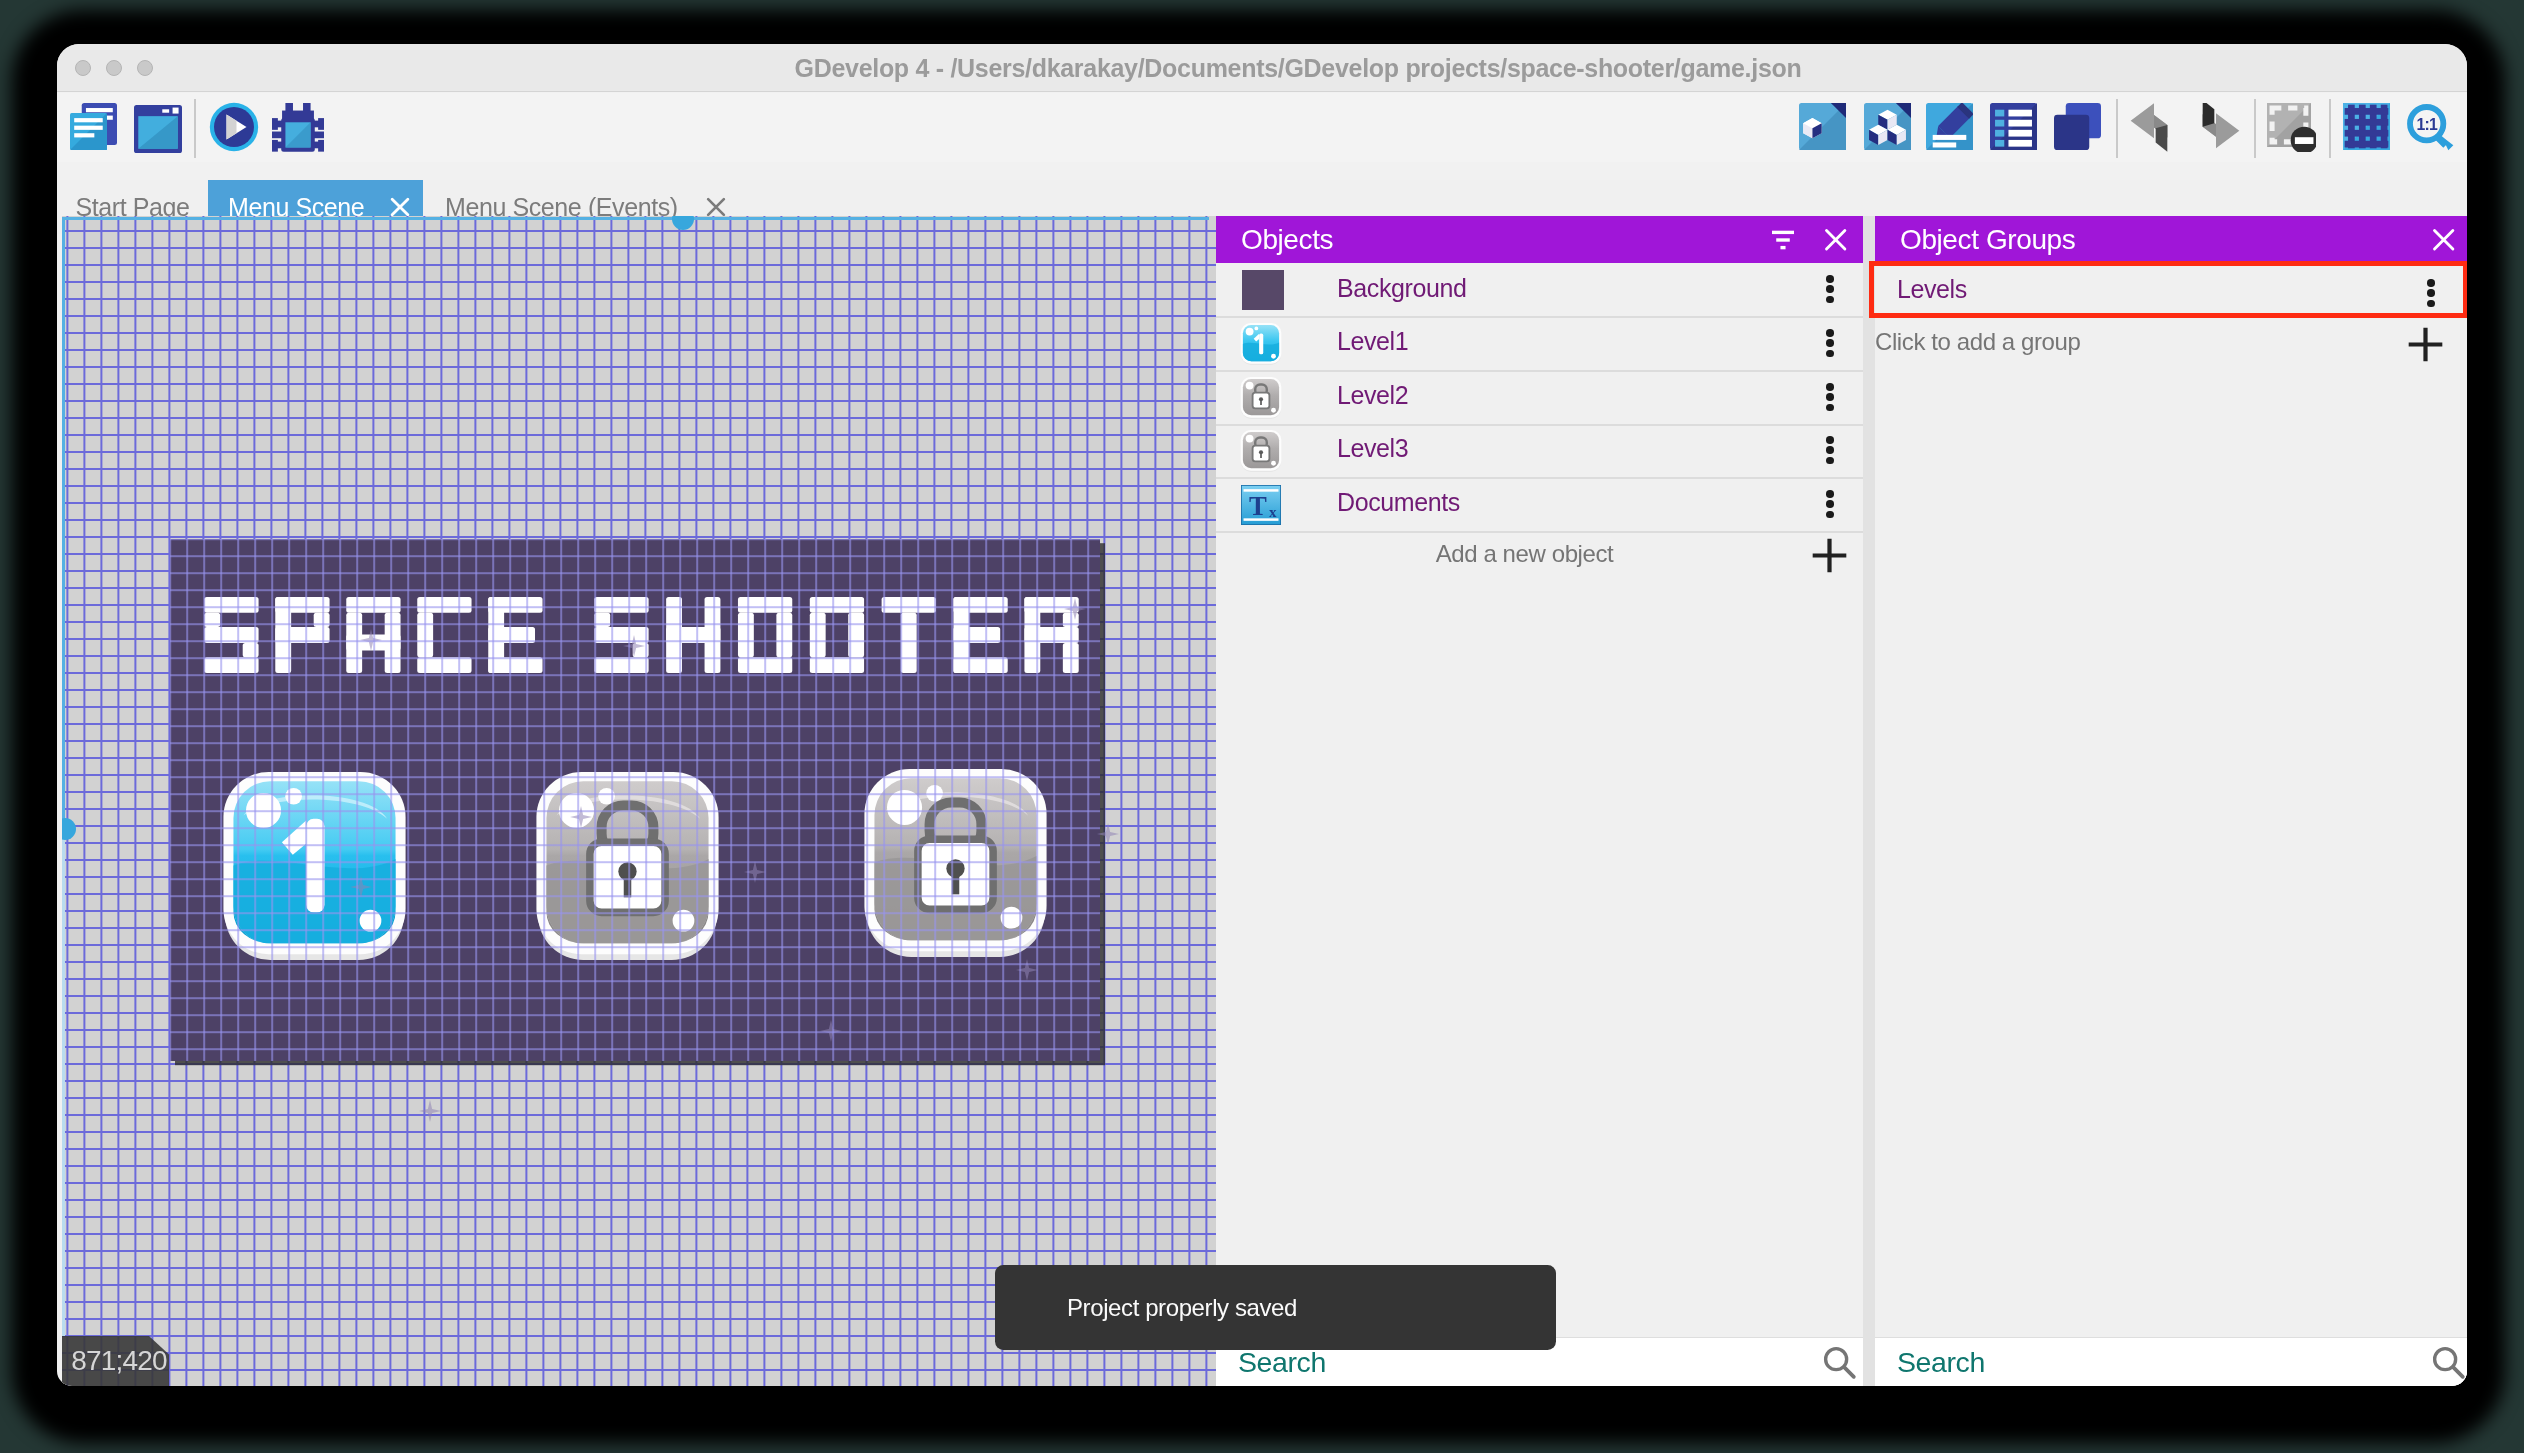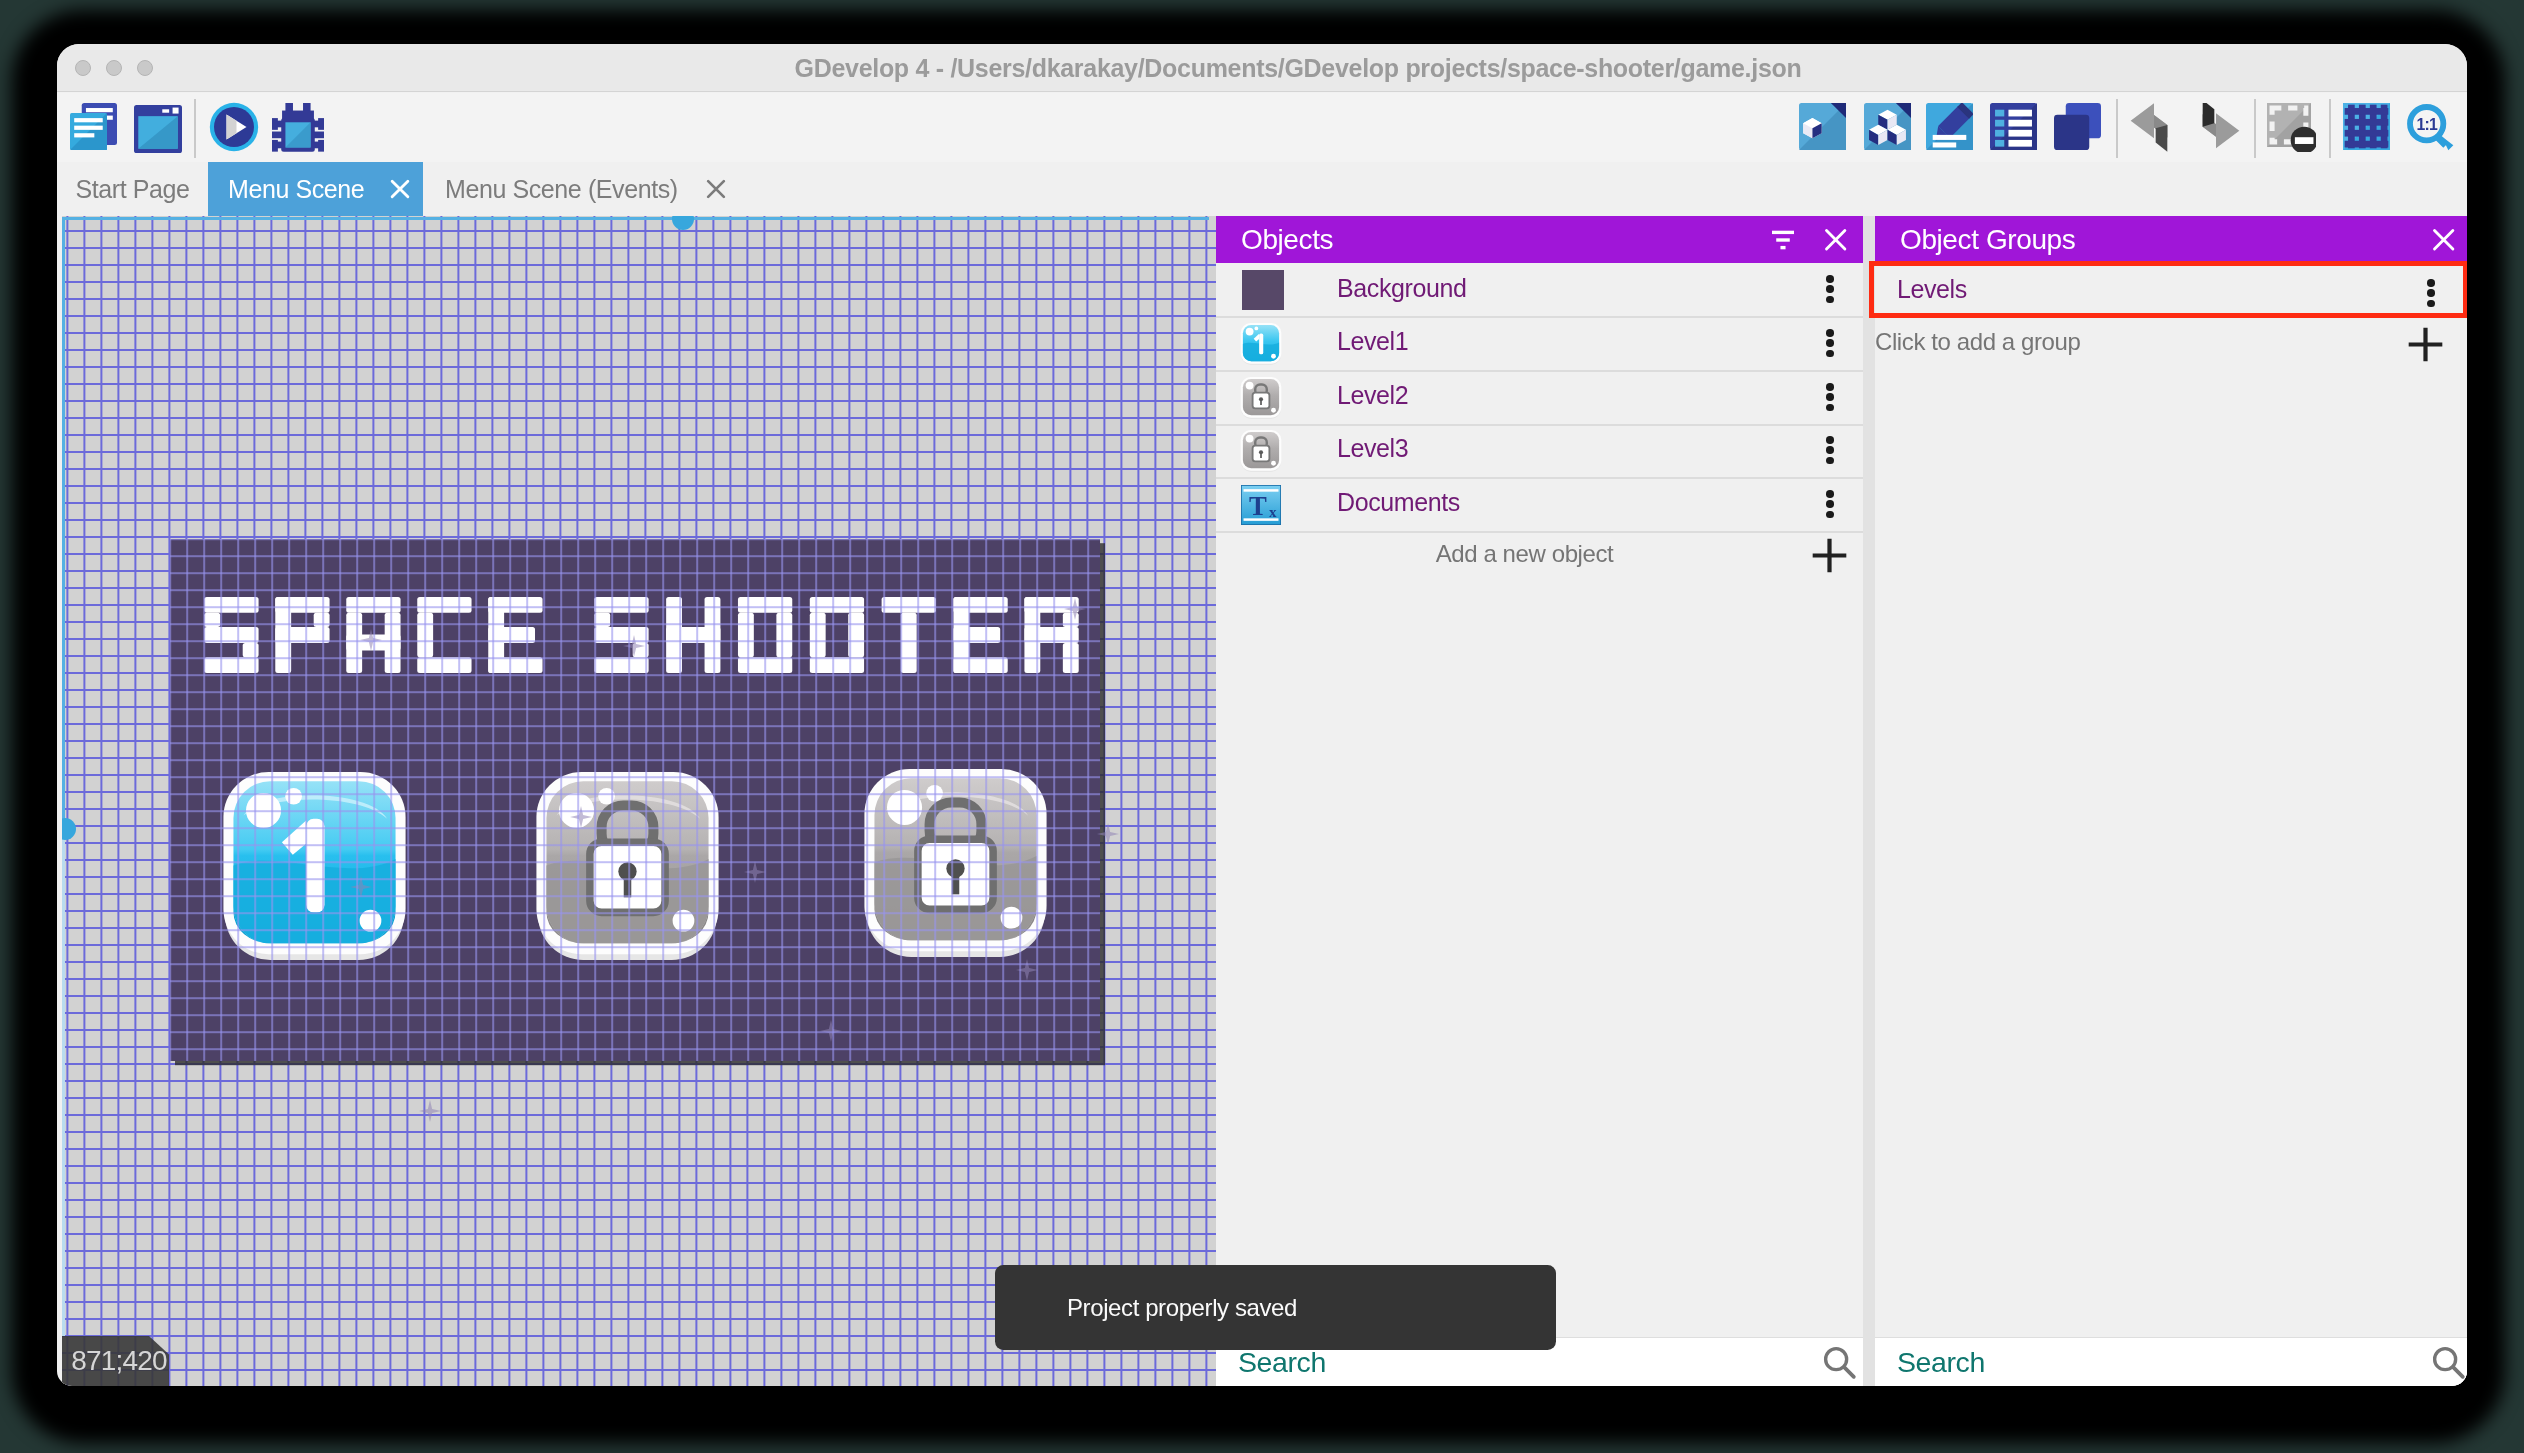--- a/index.html
+++ b/index.html
@@ -3,21 +3,21 @@
 * { margin:0; padding:0; box-sizing:border-box; }
 html,body { width:2525px; height:1453px; overflow:hidden; }
 body { background:#243734; font-family:"Liberation Sans", sans-serif; position:relative; letter-spacing:-0.4px; }
 .shadow { position:absolute; left:11.7px; top:10px; width:2493px; height:1433px; background:#000; border-radius:71px; filter:blur(8.4px); }
 .window { position:absolute; left:57px; top:44px; width:2410px; height:1342px; background:#f1f1f1; border-radius:22px 22px 15px 15px; overflow:hidden; }
 .titlebar { position:absolute; left:0; top:0; width:100%; height:48px; background:#e9e9e9; border-bottom:1.7px solid #d4d4d4; }
 .tl { position:absolute; top:16px; width:16px; height:16px; border-radius:50%; background:#c9c9c9; border:0.8px solid #b4b4b4; }
 .title { position:absolute; top:0; left:0; width:100%; height:48px; line-height:48px; text-align:center; padding-left:72px; font-size:25px; font-weight:700; color:#9b9b9b; letter-spacing:-0.3px; }
 .toolbar { position:absolute; left:0; top:49px; width:100%; height:69px; background:#f3f3f3; }
 .tbsep { position:absolute; top:55px; width:1.7px; height:59px; background:#c9c9c9; }
-.tabbar { position:absolute; left:0; top:118px; width:100%; height:54px; background:#f0f0f0; }
+.tabbar { position:absolute; left:0; top:136px; width:100%; height:54px; background:#f0f0f0; }
 .tab-active { position:absolute; left:151px; top:0; width:215px; height:54px; background:#4da1d9; }
 .tabtxt { position:absolute; top:0; height:54px; line-height:54px; font-size:25px; color:#7c7c7c; }
 .content { position:absolute; left:0; top:172px; width:2410px; height:1170px; }
 .canvas { position:absolute; left:5px; top:0; width:1237px; height:1170px; background-color:#d2d2d2;
   background-image: linear-gradient(to right, #6c6ada 1.7px, transparent 1.7px), linear-gradient(to bottom, #6c6ada 1.7px, transparent 1.7px);
   background-size:17px 17px; background-position:4.4px 14px; overflow:hidden; }
 .banner { position:absolute; left:108px; top:323px; width:930px; height:522px; background:#4d4166; box-shadow:5px 4.2px 0 rgba(42,42,42,0.78); }
 .bannergrid { position:absolute; left:108px; top:323px; width:930px; height:522px;
   background-image: linear-gradient(to right, rgba(152,148,238,0.6) 1.7px, transparent 1.7px), linear-gradient(to bottom, rgba(152,148,238,0.6) 1.7px, transparent 1.7px);
   background-size:17px 17px; background-position:-0.8px -0.8px; z-index:5; }

